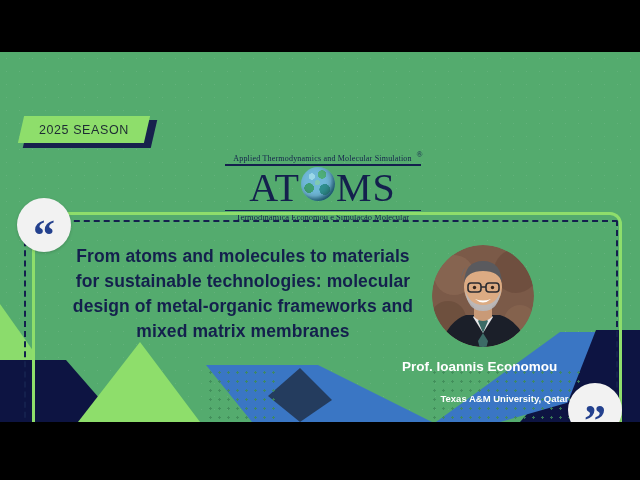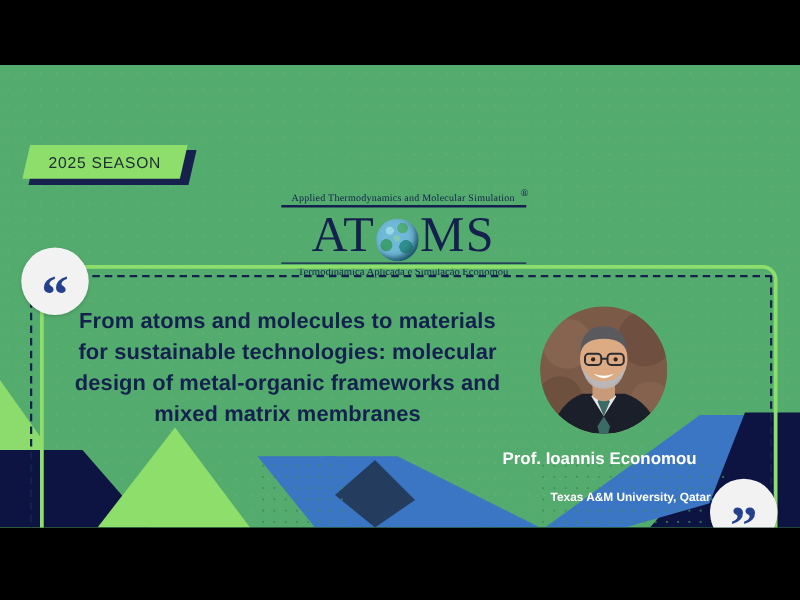--- a/index.html
+++ b/index.html
@@ -26,21 +26,21 @@
       color:#1d2b33;font-weight:400;white-space:nowrap;}
 
   
   .logo{position:absolute;left:215px;top:62px;width:215px;height:74px;
         display:flex;flex-direction:column;align-items:center;color:#14204d;margin-top:40px;}
   .logo .lg-top{font-family:"Liberation Serif",serif;font-size:8px;
         letter-spacing:.2px;white-space:nowrap;position:relative;}
   .logo .reg{position:absolute;right:-11px;top:-4px;font-size:8px;}
   .logo .rule{width:196px;height:1.6px;background:#14204d;margin:1px 0;}
   .logo .lg-word{font-family:"Liberation Serif",serif;font-size:40px;line-height:42px;
-        font-weight:400;letter-spacing:1px;display:flex;align-items:flex-end;}
+        font-weight:400;letter-spacing:1px;display:flex;align-items:flex-start;}
   .logo .globe{display:inline-block;width:34px;height:34px;border-radius:50%;
         margin:0 1px;
         background:
           radial-gradient(circle at 32% 28%, #9ad8e8 0 9%, transparent 10%),
           radial-gradient(circle at 62% 22%, #4fae7a 0 12%, transparent 13%),
           radial-gradient(circle at 24% 62%, #3f9f74 0 14%, transparent 15%),
           radial-gradient(circle at 70% 66%, #2f8f8f 0 16%, transparent 17%),
           radial-gradient(circle at 48% 46%, #7fc9b4 0 10%, transparent 11%),
           radial-gradient(circle at 38% 36%, #6fb8d8 0 55%, #2b7f9e 75%, #1d5f7d 100%);
         box-shadow:inset -3px -3px 6px rgba(0,0,0,.35);}
@@ -59,21 +59,21 @@
   .qmark{position:absolute;width:54px;height:54px;border-radius:50%;
       background:#f2f2f2;display:flex;align-items:center;justify-content:center;
       color:#24418e;font-family:"Liberation Serif",serif;font-weight:700;
       font-size:44px;line-height:1;box-shadow:0 1px 3px rgba(0,0,0,.18);}
   .qmark.open{left:17px;top:146px;}
   .qmark.open span{position:relative;top:11px;}
   .qmark.close{left:568px;top:331px;}
   .qmark.close span{position:relative;top:11px;}
 
   
-  .title{position:absolute;left:50px;top:192px;width:360px;
+  .title{position:absolute;left:63px;top:192px;width:360px;
       text-align:center;color:#14204d;font-weight:700;font-size:17.5px;
       line-height:25px;letter-spacing:.1px;}
 
   
   .photo{position:absolute;left:432px;top:193px;width:102px;height:102px;
       border-radius:50%;overflow:hidden;}
   .speaker-name{position:absolute;left:402px;top:307px;width:165px;text-align:left;
       color:#ffffff;font-weight:700;font-size:13.5px;line-height:16px;}
   .speaker-aff{position:absolute;left:412px;top:341px;width:185px;text-align:center;
       color:#ffffff;font-weight:700;font-size:9.5px;}
@@ -129,21 +129,21 @@
         <span>Applied Thermodynamics and Molecular Simulation</span>
         <span class="reg">®</span>
       </div>
       <div class="rule"></div>
       <div class="lg-word">
         <span>AT</span>
         <span class="globe"></span>
         <span>MS</span>
       </div>
       <div class="rule"></div>
-      <div class="lg-bot">Termodinâmica Aplicada e Simulação Economou</div>
+      <div class="lg-bot">Termodinâmica Economou e Simulação Molecular</div>
     </div>
 
     <div class="dashed"></div>
     <div class="card"></div>
 
     <div class="qmark open">
       <span>“</span>
     </div>
     <div class="qmark close">
       <span>”</span>

